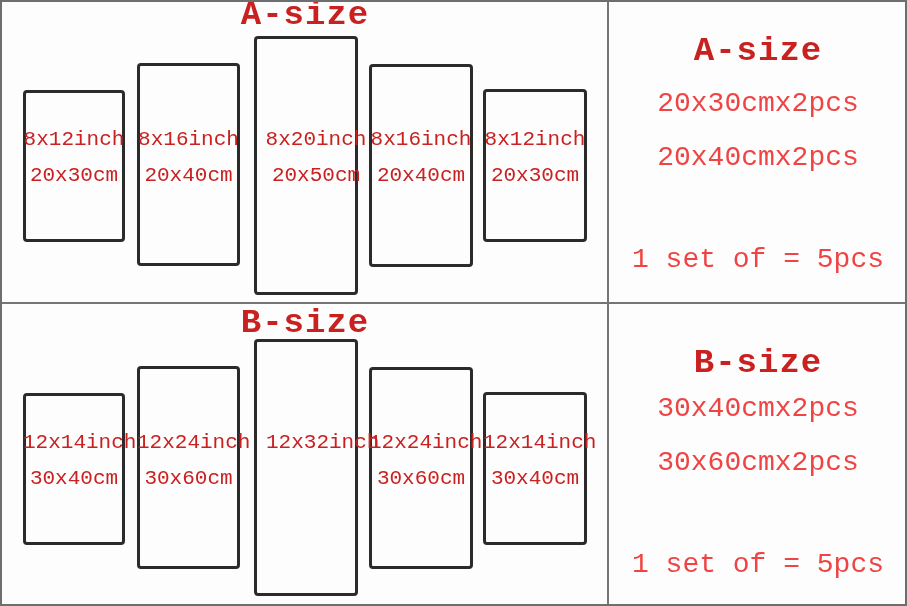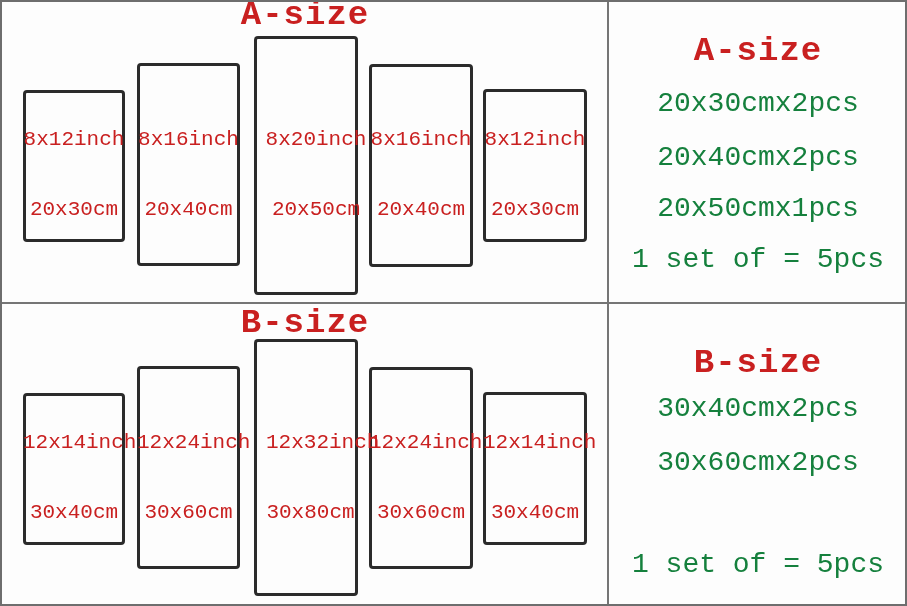--- a/index.html
+++ b/index.html
@@ -59,40 +59,40 @@
   .plabel .line {
     position: absolute;
     left: 0;
     right: 0;
     font-size: 21px;
     line-height: 25px;
     white-space: nowrap;
     text-align: center;
   }
   .plabel .line.l1 { top: 0; }
-  .plabel .line.l2 { top: 36px; margin-top: 34px; }
+  .plabel .line.l2 { top: 36px; }
   .summary-title {
     position: absolute;
     left: 607px;
     width: 298px;
     text-align: center;
     font-size: 34px;
     line-height: 38px;
     font-weight: bold;
     letter-spacing: 1px;
     white-space: nowrap;
   }
   .summary-line {
     position: absolute;
     left: 607px;
     width: 298px;
     text-align: center;
     font-size: 28px;
     line-height: 32px;
-    color: #15803d;
+    color: #ef4444;
     white-space: nowrap;
   }
   .red { color: #c92020; }
 </style>
 </head>
 <body>
 
 <div class="stage">
 
   <div class="divider-v"></div>
@@ -123,42 +123,40 @@
     <div class="line l2">20x40cm</div>
   </div>
   <div class="plabel red" style="left:481px; top:125px; width:104px">
     <div class="line l1">8x12inch</div>
     <div class="line l2">20x30cm</div>
   </div>
 
   <div class="summary-title red" style="top:30px">A-size</div>
   <div class="summary-line" style="top:86px">20x30cmx2pcs</div>
   <div class="summary-line" style="top:140px">20x40cmx2pcs</div>
-  <div class="summary-line" style="top:191px">20x50cmx1pcs</div>
   <div class="summary-line" style="top:242px">1 set of = 5pcs</div>
 
   <div class="section-title red" style="top:302px">B-size</div>
 
   <div class="panel" style="left:21px;  top:391px; width:102px; height:152px"></div>
   <div class="panel" style="left:135px; top:364px; width:103px; height:203px"></div>
   <div class="panel" style="left:252px; top:337px; width:104px; height:257px"></div>
   <div class="panel" style="left:367px; top:365px; width:104px; height:202px"></div>
   <div class="panel" style="left:481px; top:390px; width:104px; height:153px"></div>
 
   <div class="plabel red" style="left:21px; top:428px; width:102px">
     <div class="line l1">12x14inch</div>
     <div class="line l2">30x40cm</div>
   </div>
   <div class="plabel red" style="left:135px; top:428px; width:103px">
     <div class="line l1">12x24inch</div>
     <div class="line l2">30x60cm</div>
   </div>
   <div class="plabel red" style="left:264px; top:428px; width:89px">
     <div class="line l1">12x32inch</div>
-    <div class="line l2">30x80cm</div>
   </div>
   <div class="plabel red" style="left:367px; top:428px; width:104px">
     <div class="line l1">12x24inch</div>
     <div class="line l2">30x60cm</div>
   </div>
   <div class="plabel red" style="left:481px; top:428px; width:104px">
     <div class="line l1">12x14inch</div>
     <div class="line l2">30x40cm</div>
   </div>
 

